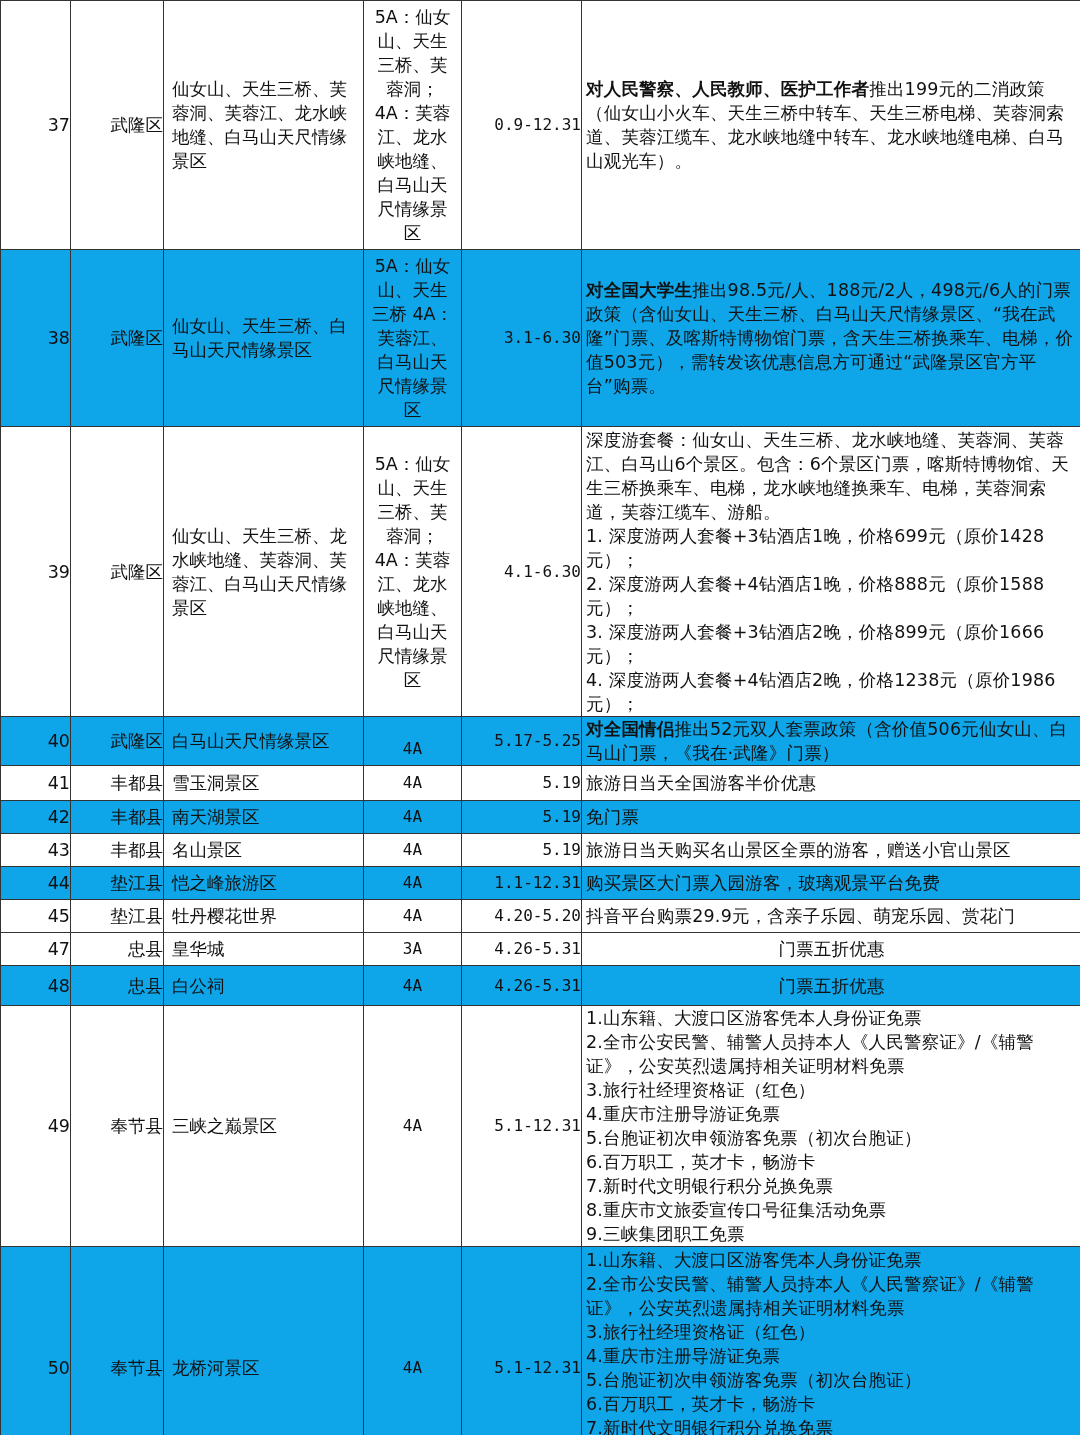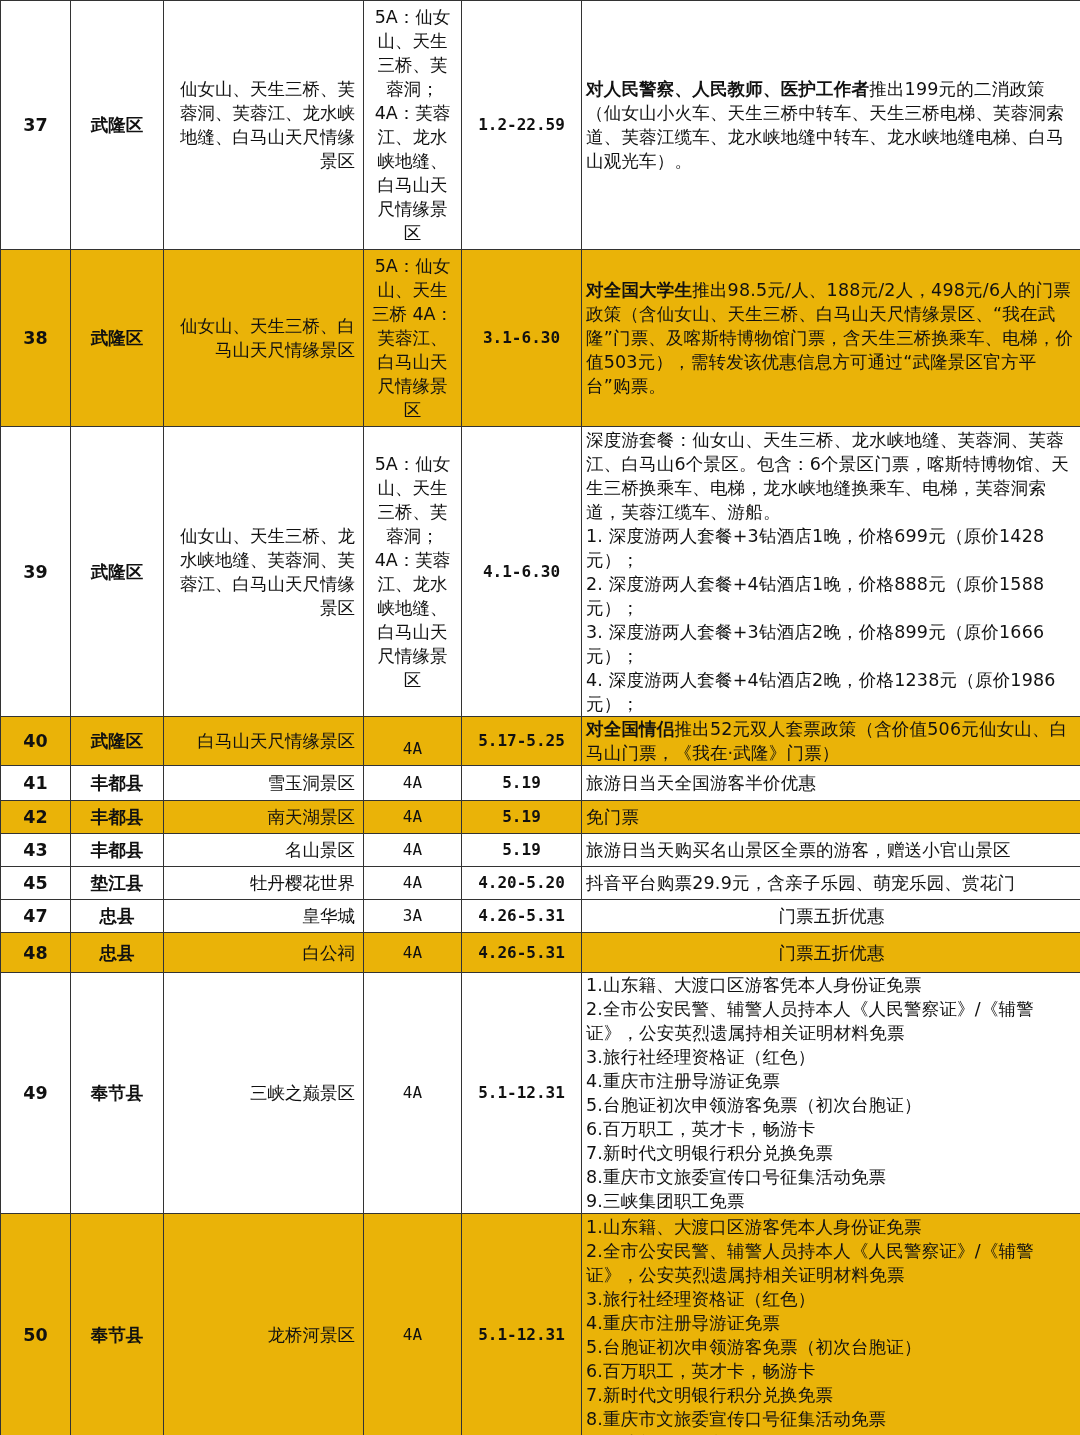--- a/index.html
+++ b/index.html
@@ -5,25 +5,25 @@
   html, body { margin: 0; padding: 0; background: #ffffff; }
   body { width: 1080px; height: 1435px; overflow: hidden; font-family: "DejaVu Sans", "Liberation Sans", sans-serif; color: #111; }
   table { border-collapse: collapse; table-layout: fixed; width: 1080px; }
   td { border: 1px solid #333; padding: 0; vertical-align: middle; font-size: 17.5px; line-height: 24px; overflow: hidden; }
   col.c-no { width: 70px; }
   col.c-dist { width: 93px; }
   col.c-spot { width: 200px; }
   col.c-lvl { width: 98px; }
   col.c-date { width: 120px; }
   col.c-desc { width: 499px; }
-  tr.green td { background: #eab308; }
+  tr.green td { background: #0ea5e9; }
   tr.white td { background: #ffffff; }
-  .center { text-align: center; font-weight: bold; }
+  .center { text-align: right; }
   .mono { font-family: "DejaVu Sans Mono", "Liberation Mono", monospace; font-size: 16px; }
-  .spot { padding: 0 8px; text-align: right; }
+  .spot { padding: 0 8px; text-align: left; }
   .lvl { padding: 4px 6px; text-align: center; }
   .desc { padding: 0 3px 0 4px; text-align: left; letter-spacing: 0.2px; }
   .desc.centered { text-align: center; }
   .desc b { font-weight: bold; margin-top: 19px; }
   .lines div { white-space: normal; }
   .lvl-bottom { vertical-align: bottom; }
 </style>
 </head>
 <body>
 
@@ -36,21 +36,21 @@
       <col class="c-date">
       <col class="c-desc">
   </colgroup>
   <tbody>
 
     <tr class="white" style="height:241px">
       <td class="center">37</td>
       <td class="center">武隆区</td>
       <td class="spot">仙女山、天生三桥、芙蓉洞、芙蓉江、龙水峡地缝、白马山天尺情缘景区</td>
       <td class="lvl">5A：仙女山、天生三桥、芙蓉洞；4A：芙蓉江、龙水峡地缝、白马山天尺情缘景区</td>
-      <td class="center mono">1.2-22.59</td>
+      <td class="center mono">0.9-12.31</td>
       <td class="desc"><b>对人民警察、人民教师、医护工作者</b><span>推出199元的二消政策（仙女山小火车、天生三桥中转车、天生三桥电梯、芙蓉洞索道、芙蓉江缆车、龙水峡地缝中转车、龙水峡地缝电梯、白马山观光车）。</span></td>
     </tr>
 
     <tr class="green" style="height:169px">
       <td class="center">38</td>
       <td class="center">武隆区</td>
       <td class="spot">仙女山、天生三桥、白马山天尺情缘景区</td>
       <td class="lvl">5A：仙女山、天生三桥 4A：芙蓉江、白马山天尺情缘景区</td>
       <td class="center mono">3.1-6.30</td>
       <td class="desc"><b>对全国大学生</b><span>推出98.5元/人、188元/2人，498元/6人的门票政策（含仙女山、天生三桥、白马山天尺情缘景区、“我在武隆”门票、及喀斯特博物馆门票，含天生三桥换乘车、电梯，价值503元），需转发该优惠信息方可通过“武隆景区官方平台”购票。</span></td>
@@ -96,20 +96,28 @@
       <td class="center mono">5.19</td>
       <td class="desc">免门票</td>
     </tr>
     <tr class="white" style="height:25px">
       <td class="center">43</td>
       <td class="center">丰都县</td>
       <td class="spot">名山景区</td>
       <td class="lvl mono">4A</td>
       <td class="center mono">5.19</td>
       <td class="desc">旅游日当天购买名山景区全票的游客，赠送小官山景区</td>
+    </tr>
+    <tr class="green" style="height:25px">
+      <td class="center">44</td>
+      <td class="center">垫江县</td>
+      <td class="spot">恺之峰旅游区</td>
+      <td class="lvl mono">4A</td>
+      <td class="center mono">1.1-12.31</td>
+      <td class="desc">购买景区大门票入园游客，玻璃观景平台免费</td>
     </tr>
     <tr class="white" style="height:25px">
       <td class="center">45</td>
       <td class="center">垫江县</td>
       <td class="spot">牡丹樱花世界</td>
       <td class="lvl mono">4A</td>
       <td class="center mono">4.20-5.20</td>
       <td class="desc">抖音平台购票29.9元，含亲子乐园、萌宠乐园、赏花门</td>
     </tr>
     <tr class="white" style="height:25px">

